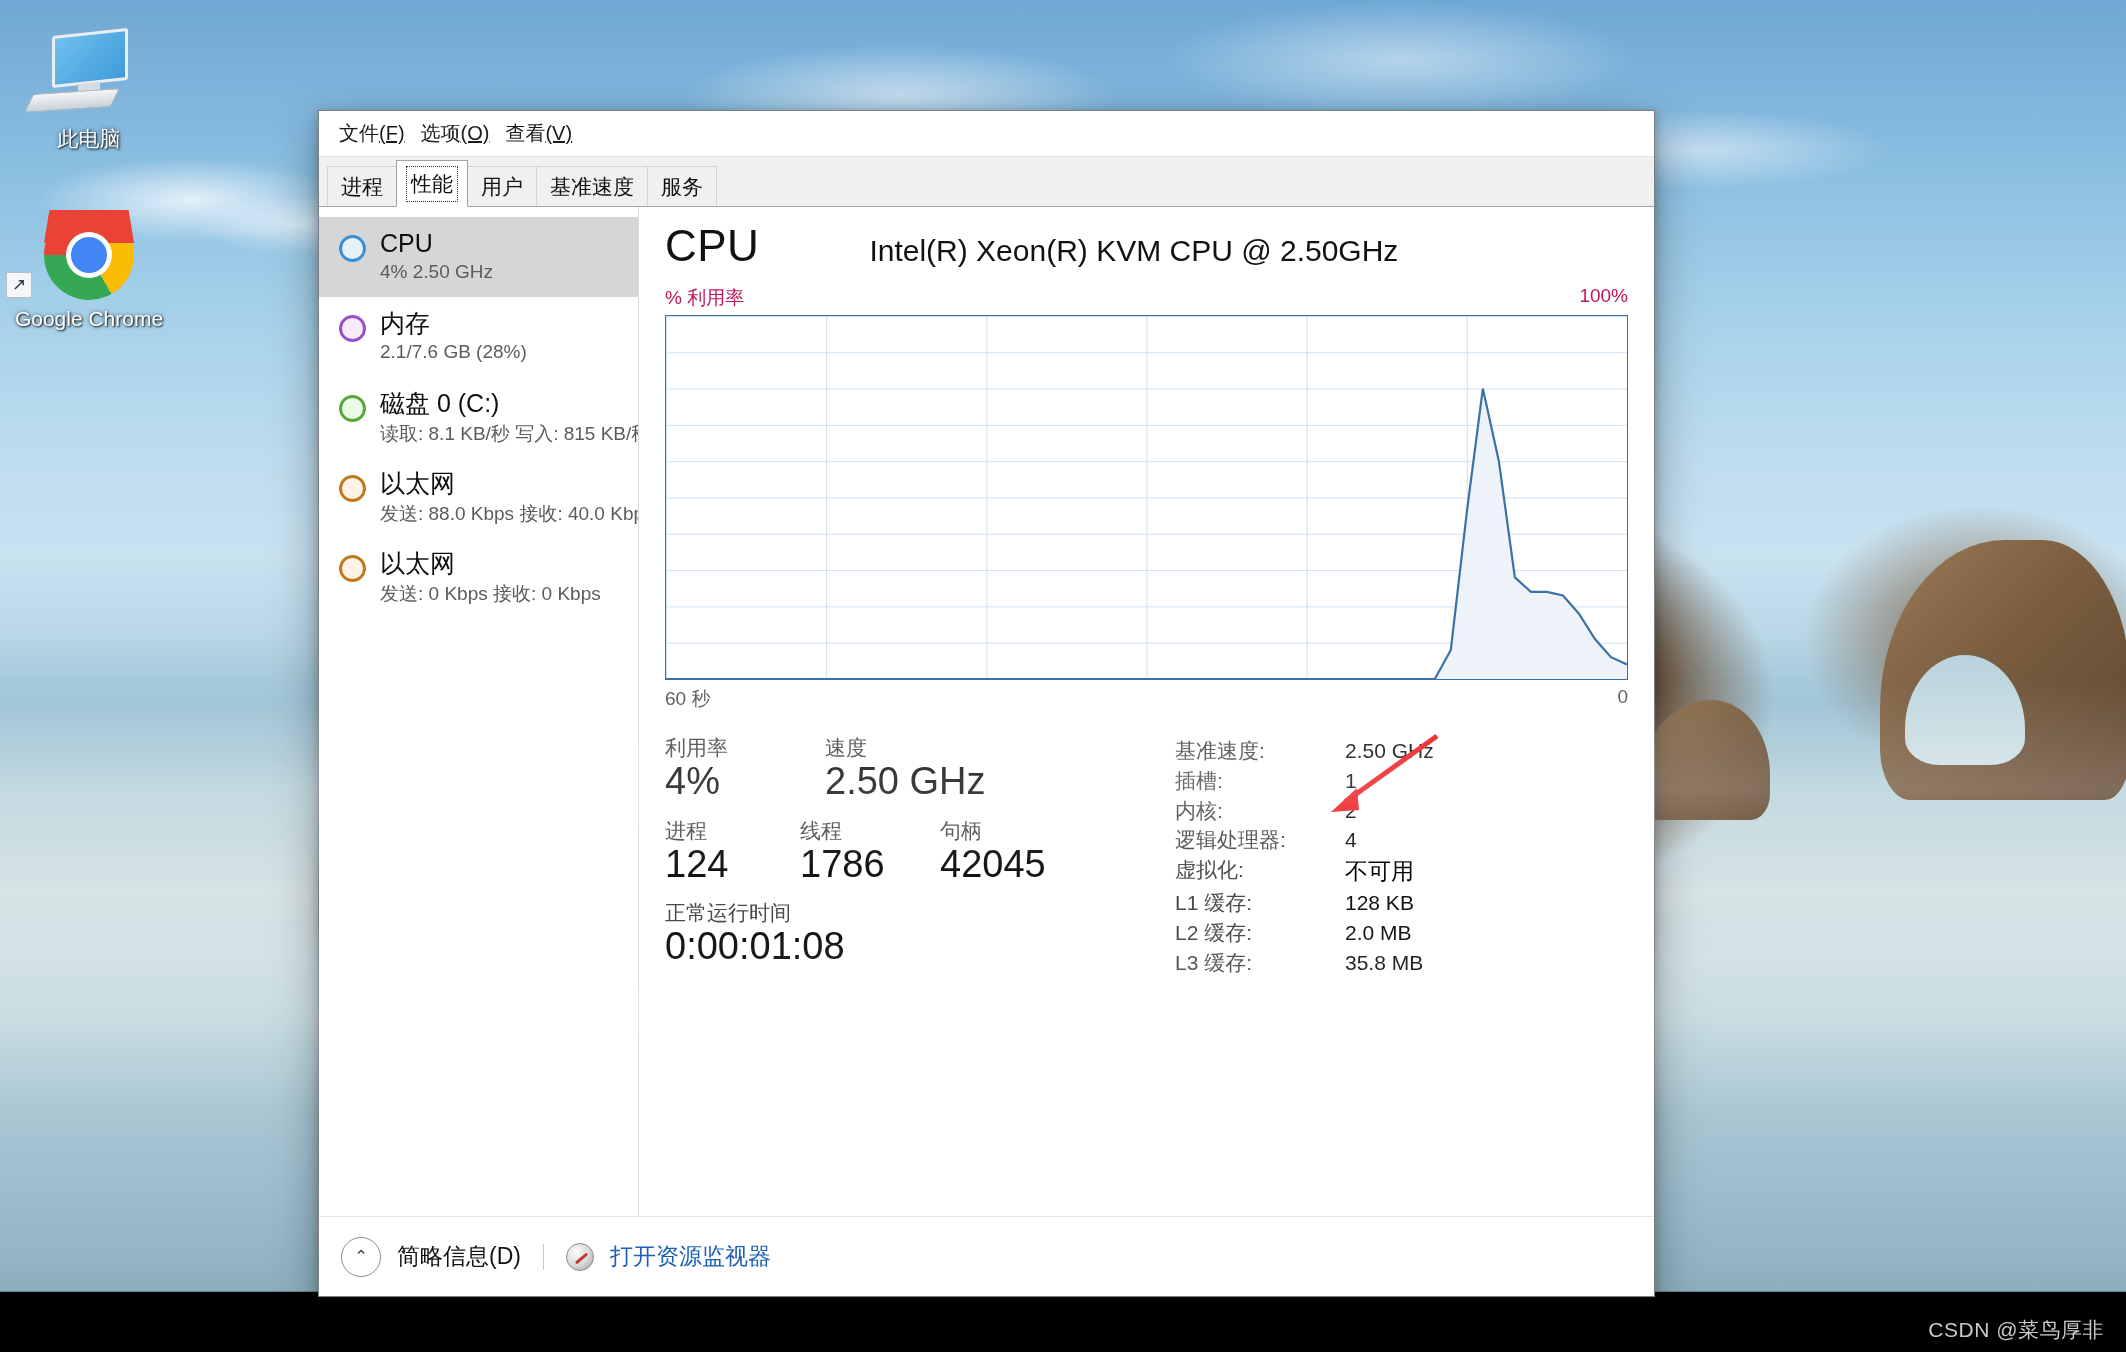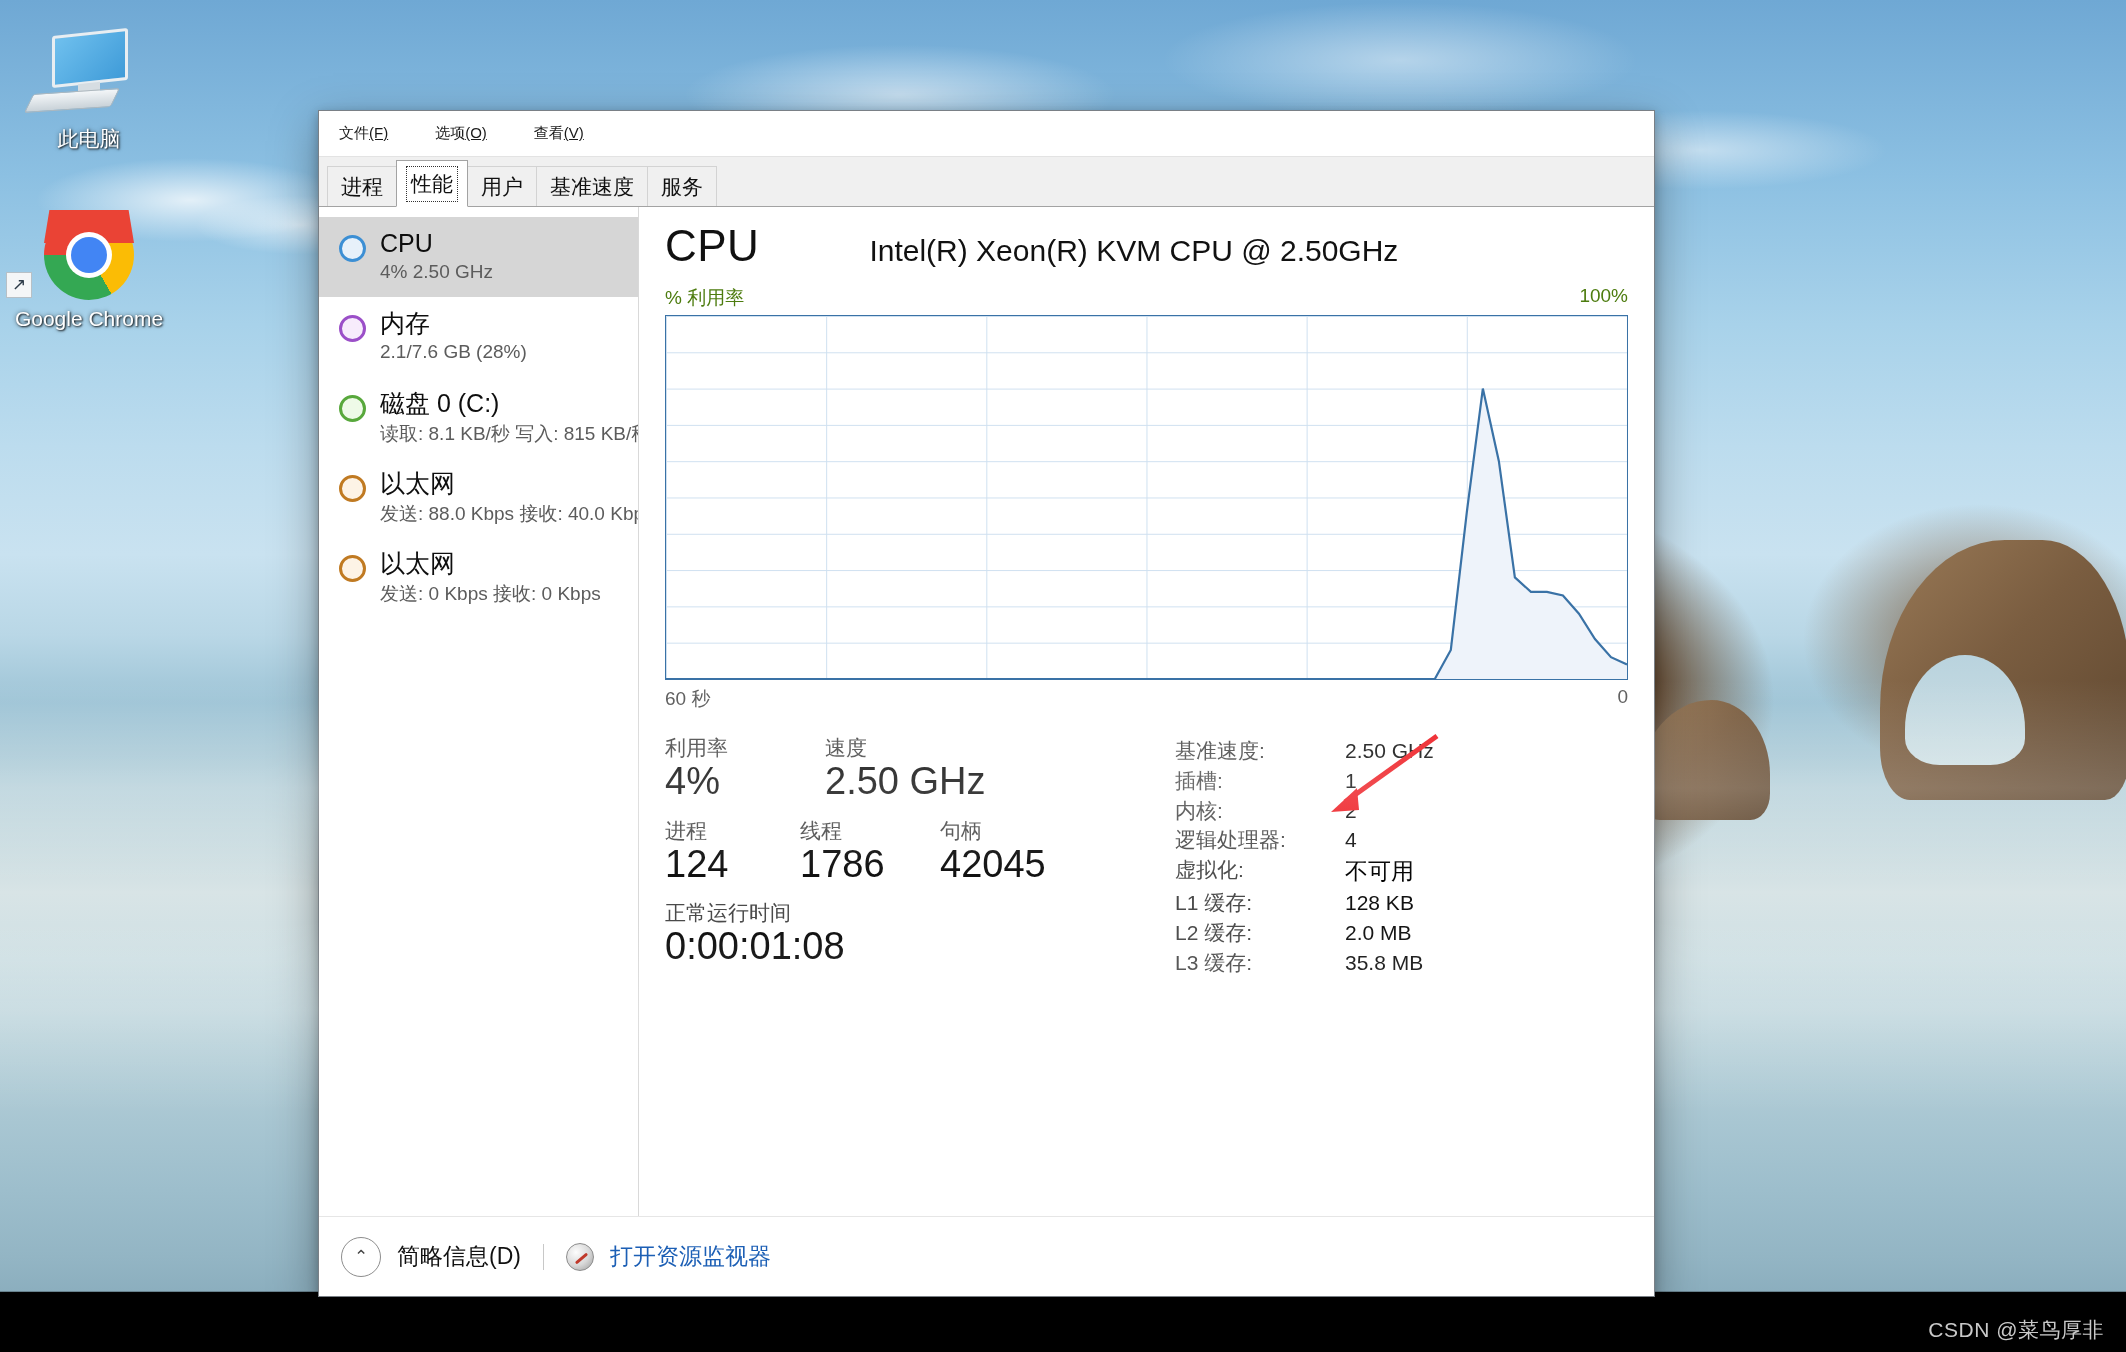--- a/index.html
+++ b/index.html
@@ -215,24 +215,24 @@
   }
   .wmin { width: 22px; height: 2px; background: #1a1a1a; }
   .wmax { width: 18px; height: 18px; border: 2px solid #1a1a1a; }
   .wclose { font-size: 29px; line-height: 1; font-weight: 300; }
 
   
   #menubar {
     height: 46px;
     display: flex; align-items: center;
     padding-left: 16px;
-    gap: 39px;
+    gap: 8px;
     border-bottom: 1px solid #e3e3e3;
     flex: none;
-    font-size: 15px;
+    font-size: 20px;
     text-align: center;
   }
   .menu-item { padding: 2px 4px; cursor: default; }
   .menu-item .uline { text-decoration: underline; }
 
   
   #tabbar {
     flex: none;
     height: 50px;
     background: #f0f0f0;
@@ -297,21 +297,21 @@
   
   #mainpanel { flex: 1; padding: 14px 26px 0 26px; min-width: 0; position: relative; }
   #cpu-head { display: flex; align-items: baseline; }
   #cpu-head-title { font-size: 44px; font-weight: 400; color: #111; letter-spacing: .5px; }
   #cpu-head-model {
     margin-left: 110px;
     font-size: 30px; color: #111;
   }
   #graph-labels {
     display: flex; justify-content: space-between;
-    font-size: 19px; color: #4d7c0f;
+    font-size: 19px; color: #be185d;
     margin-top: 14px; margin-bottom: 4px;
   }
   #graph {
     height: 365px;
     border: 1px solid #3a72a6;
     position: relative;
     background: #fff;
     overflow: hidden;
   }
   #grid {

